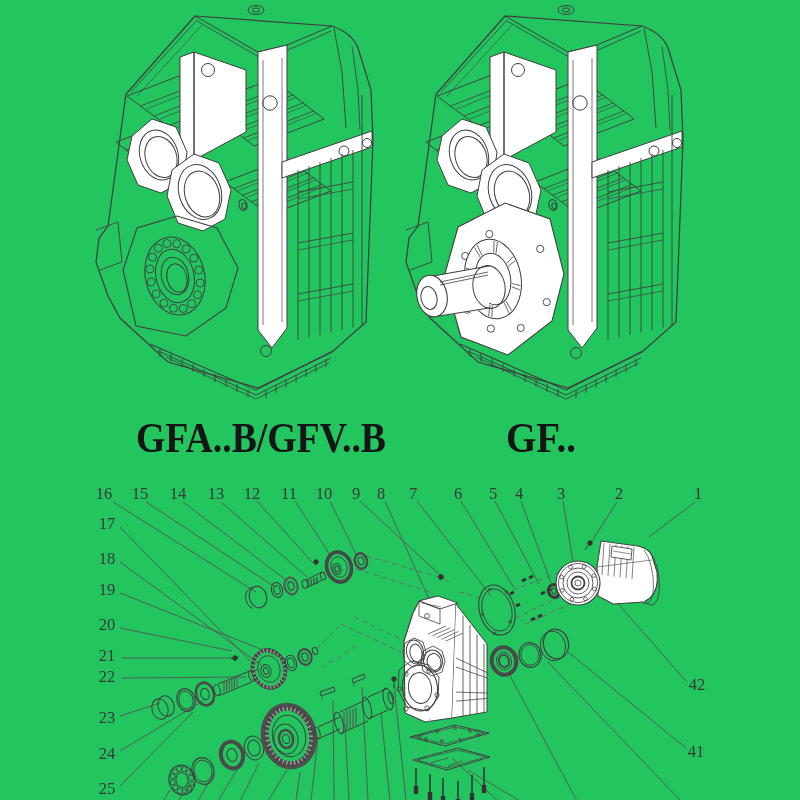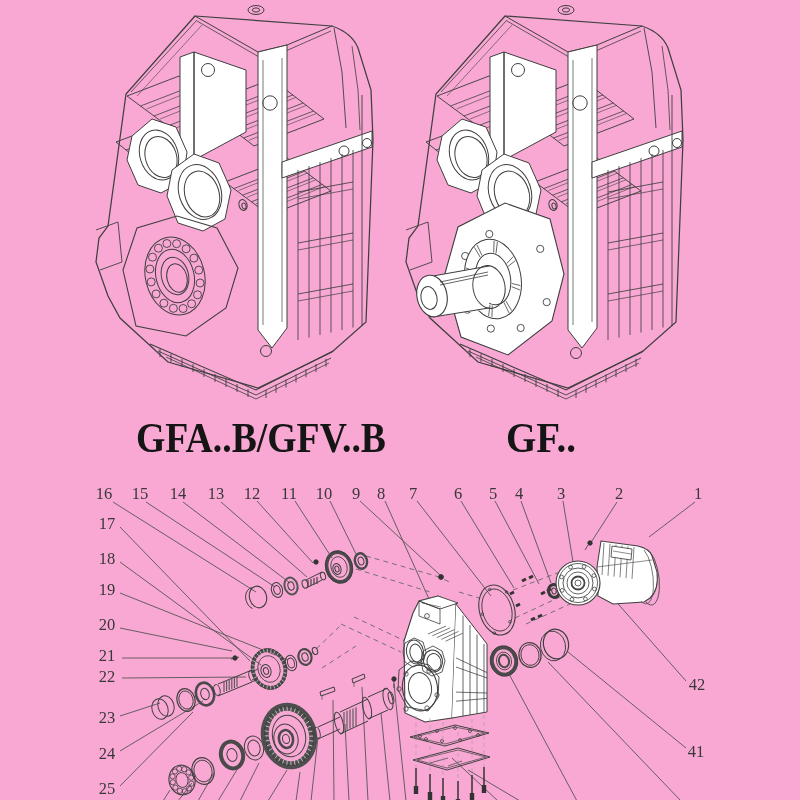--- a/index.html
+++ b/index.html
@@ -1,16 +1,16 @@
 <!DOCTYPE html>
 <html><head>
 <meta charset="utf-8">
 <style>
 html,body{margin:0;padding:0;background:#ffffff;}
-#page{position:relative;width:800px;height:800px;background:#f9a8d4;overflow:hidden;}
+#page{position:relative;width:800px;height:800px;background:#22c55e;overflow:hidden;}
 svg{position:absolute;left:0;top:0;}
 </style>
 </head>
 <body>
 <div id="page">
 <svg width="800" height="800" viewBox="0 0 800 800" fill="none">
 <path d="M 195,16 L 332,26 Q 352,33 358,48 L 371,90 L 373,140 L 366,322 L 332,352 L 258,388 L 168,362 L 120,318 L 108,296 L 96,262 L 99,238 L 108,226 L 126,94 Z" stroke="#3f3f3f" stroke-width="1.25" fill="none"></path>
 <path d="M 195,16 L 258,52 L 287,45 L 332,26" stroke="#3f3f3f" stroke-width="1.0" fill="none"></path>
 <path d="M 197,21 L 259,57 L 288,50 L 331,31" stroke="#3f3f3f" stroke-width="0.8" fill="none"></path>
 <path d="M 334,28 L 342,72 L 346,128" stroke="#3f3f3f" stroke-width="0.9" fill="none"></path>

